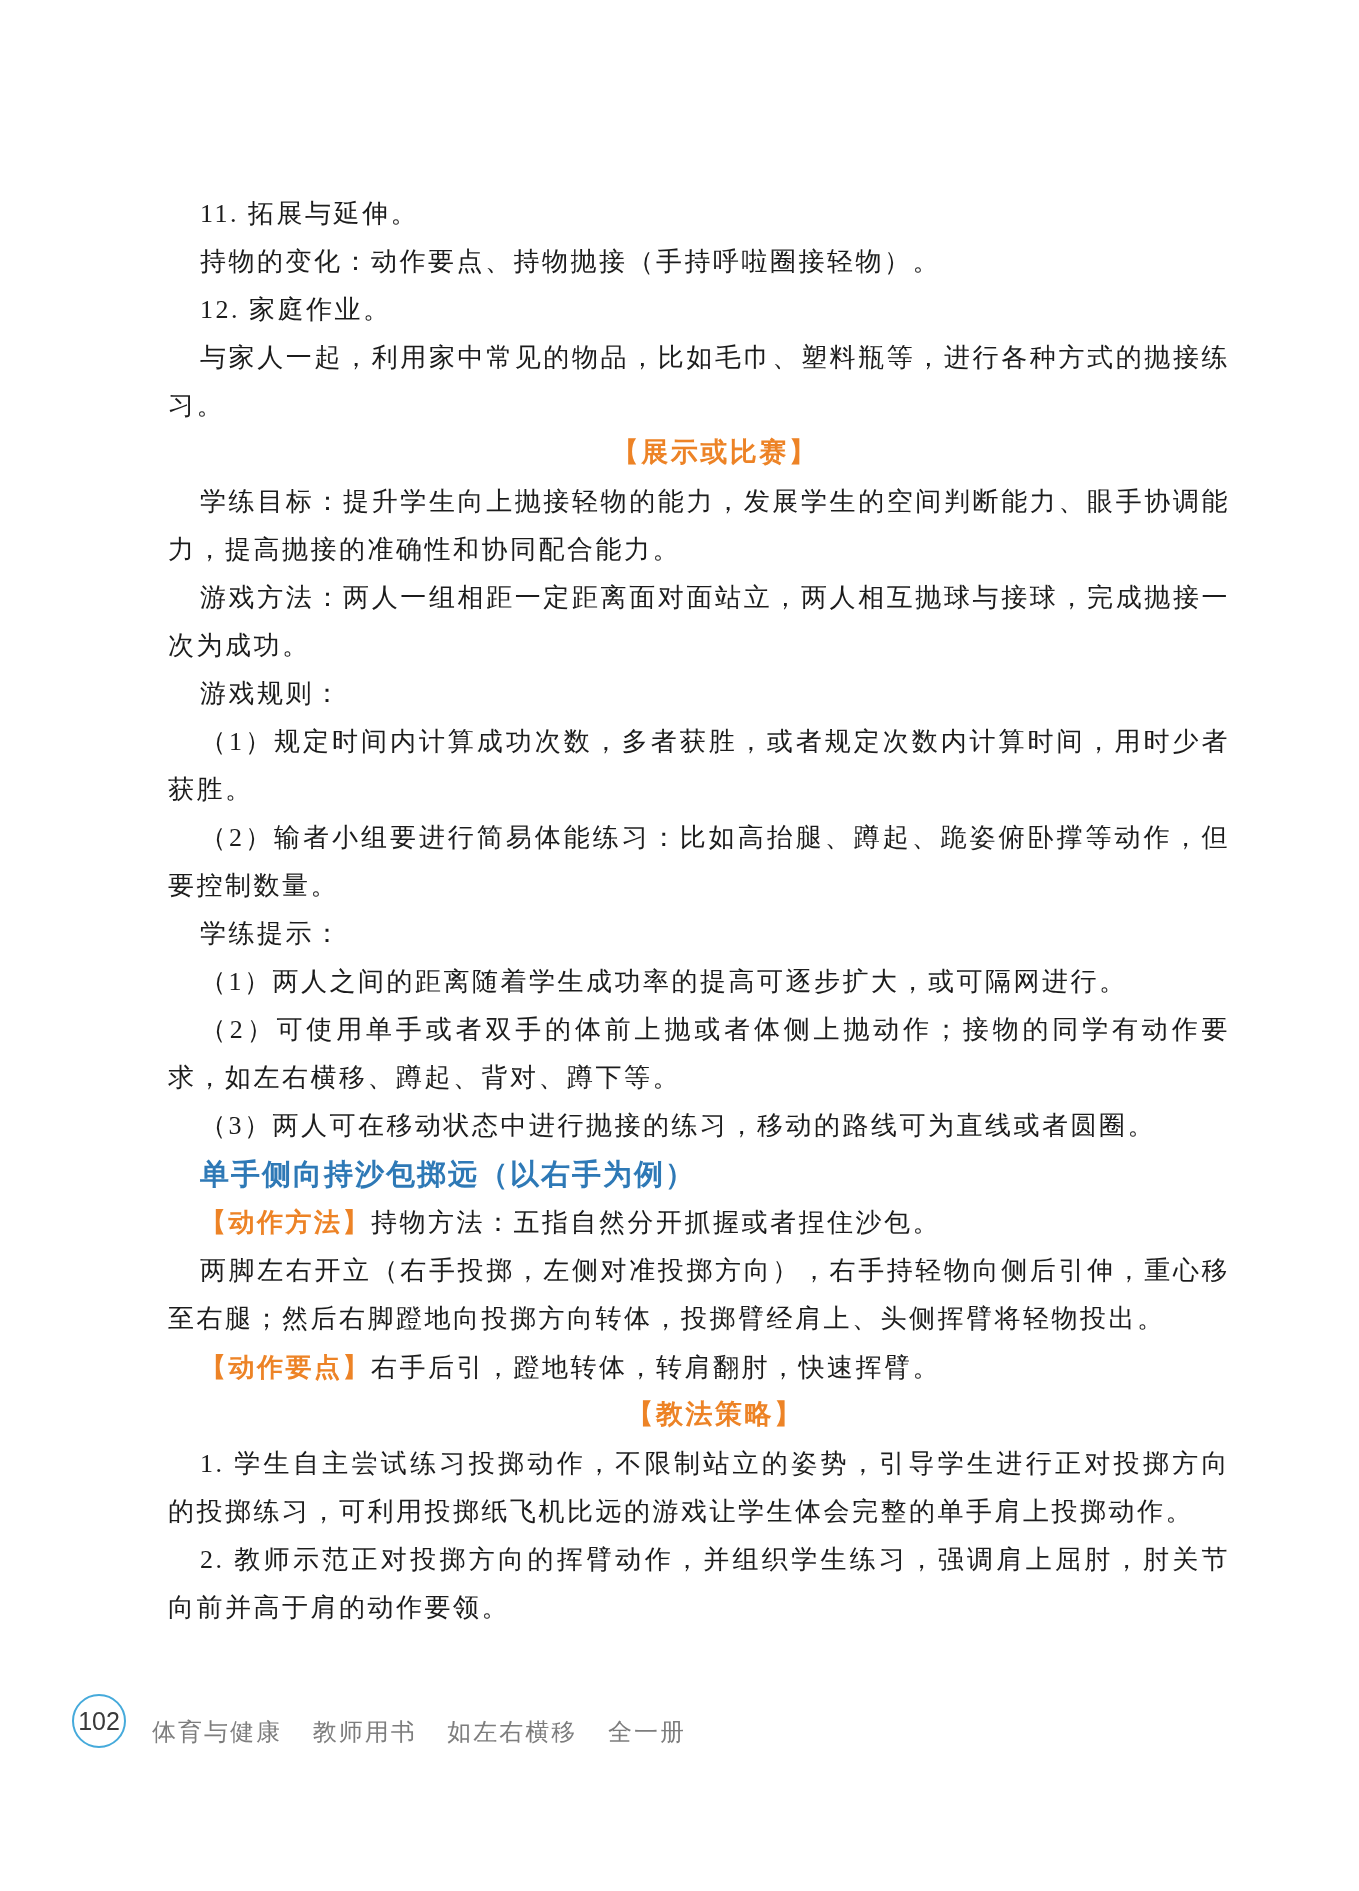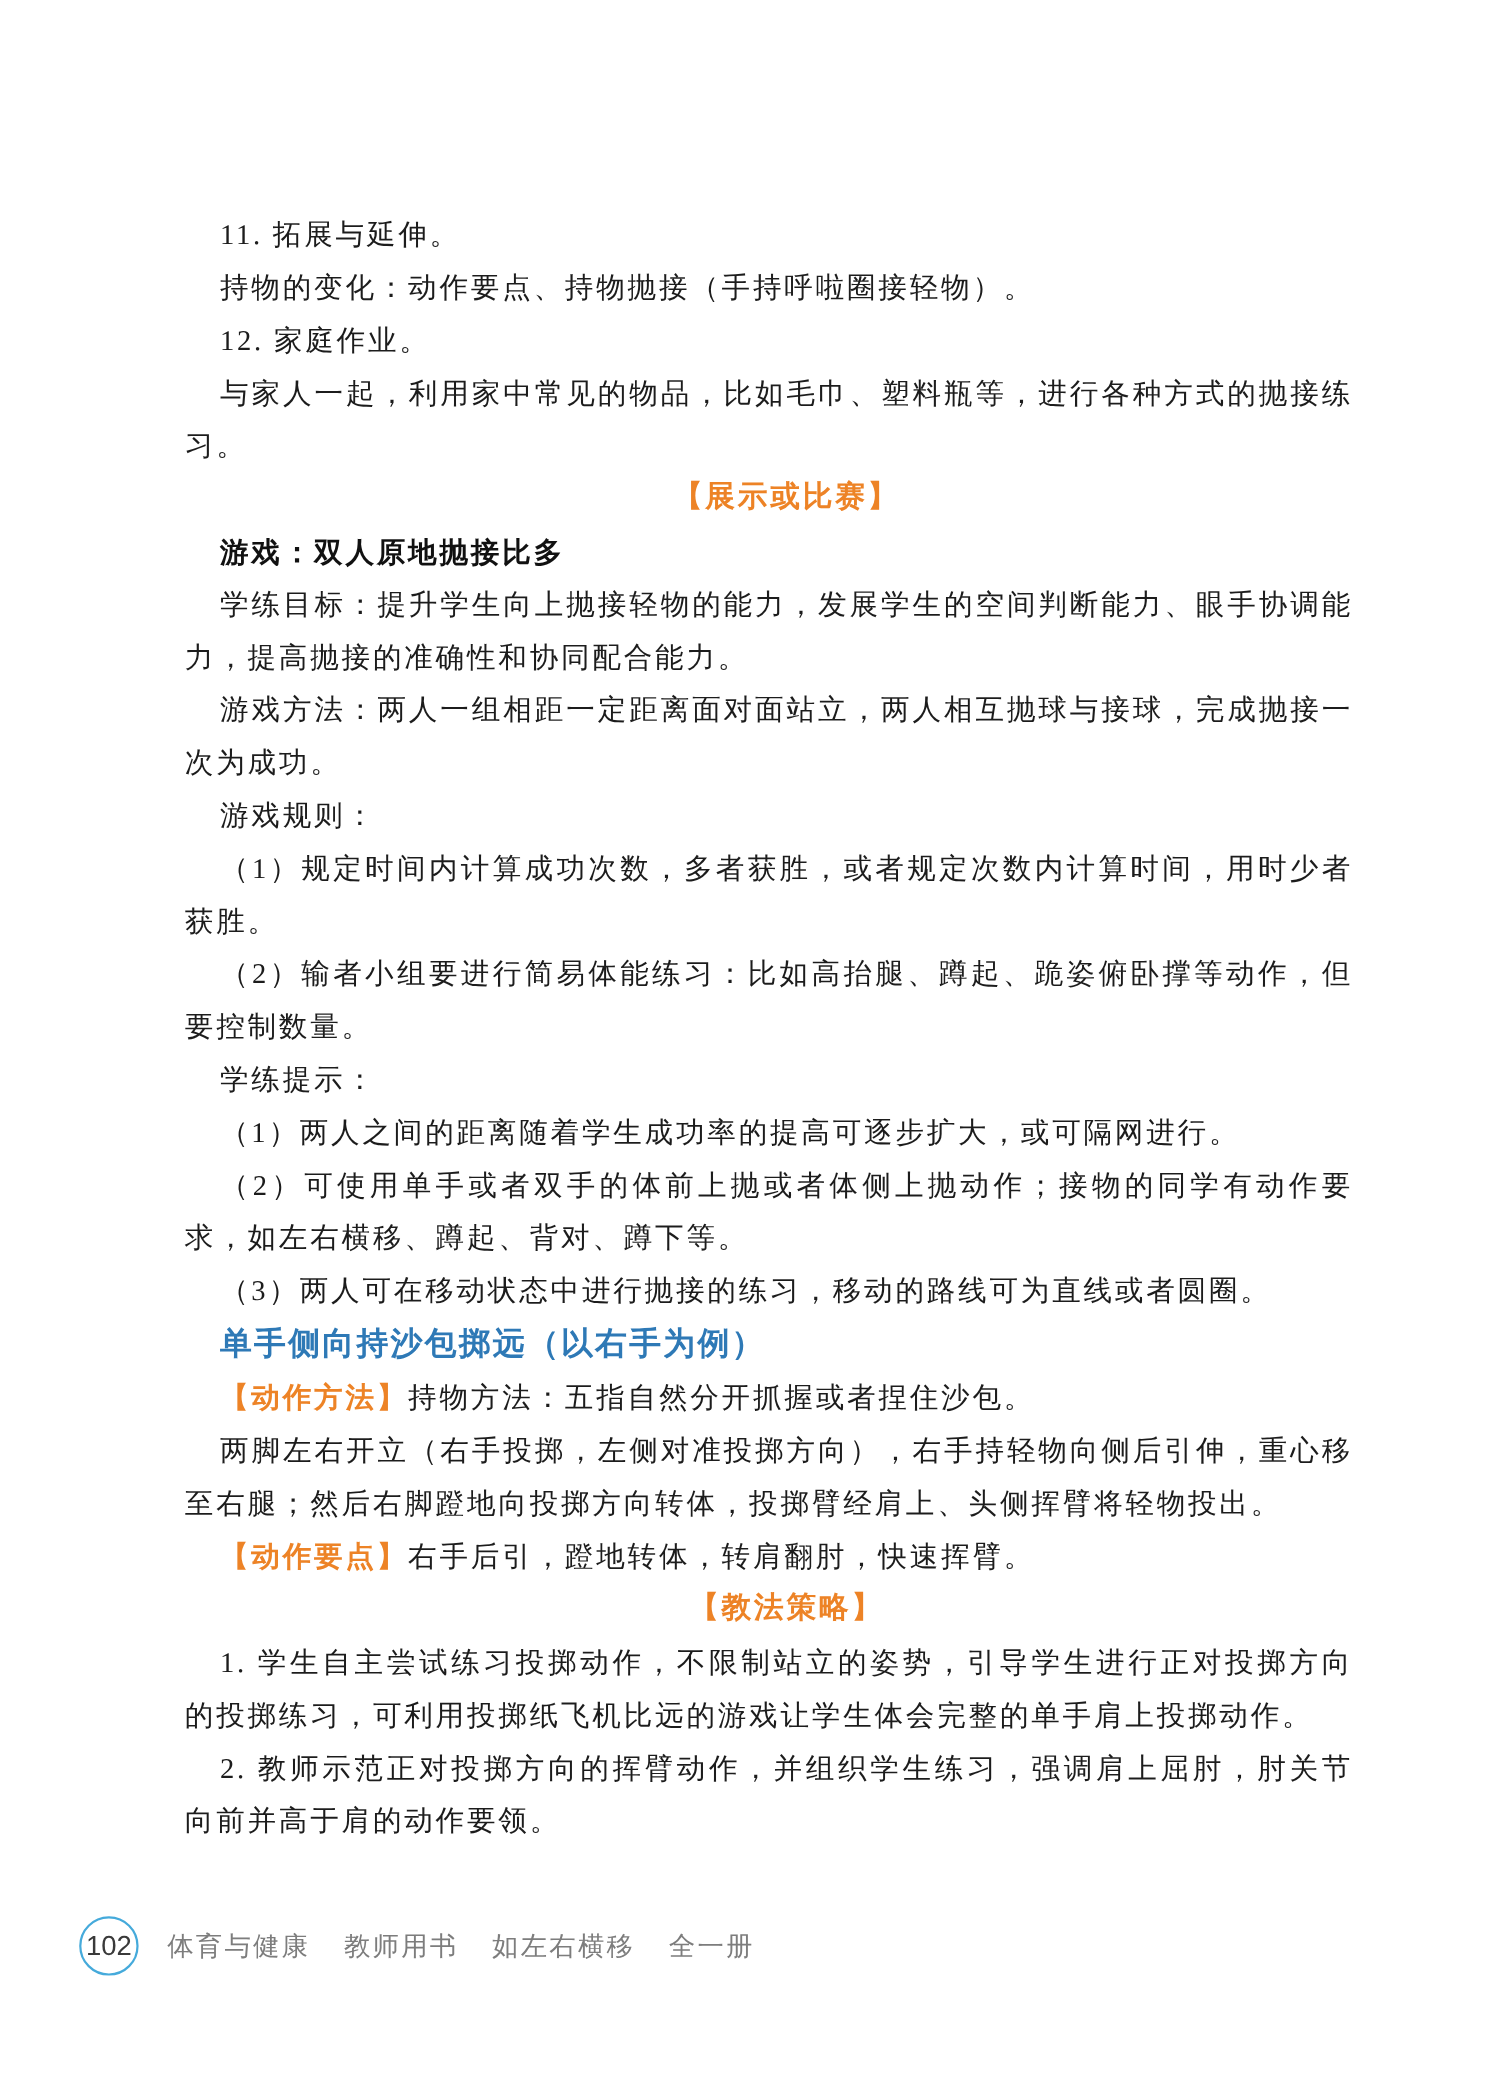--- a/index.html
+++ b/index.html
@@ -52,23 +52,23 @@
     text-align: left;
   }
   .inline-label {
     color: #ED8326;
     font-family: "Liberation Sans", "DejaVu Sans", sans-serif;
     font-weight: 700;
   }
   .footer {
     position: absolute;
     left: 72px;
-    top: 1742px;
+    top: 1694px;
     display: flex;
-    align-items: center;
+    align-items: flex-end;
   }
   .page-badge {
     width: 54px;
     height: 54px;
     border: 2px solid #45AADB;
     border-radius: 50%;
     display: flex;
     align-items: center;
     justify-content: center;
     font-family: "Liberation Sans", "DejaVu Sans", sans-serif;
@@ -92,21 +92,20 @@
 </head>
 <body>
 
 <div class="page">
   <main class="doc">
       <p class="para t-body">11. 拓展与延伸。</p>
       <p class="para t-body">持物的变化：动作要点、持物抛接（手持呼啦圈接轻物）。</p>
       <p class="para t-body">12. 家庭作业。</p>
       <p class="para t-body">与家人一起，利用家中常见的物品，比如毛巾、塑料瓶等，进行各种方式的抛接练习。</p>
       <p class="para t-orange">【展示或比赛】</p>
-      <p class="para t-bold">游戏：双人原地抛接比多</p>
       <p class="para t-body">学练目标：提升学生向上抛接轻物的能力，发展学生的空间判断能力、眼手协调能力，提高抛接的准确性和协同配合能力。</p>
       <p class="para t-body">游戏方法：两人一组相距一定距离面对面站立，两人相互抛球与接球，完成抛接一次为成功。</p>
       <p class="para t-body">游戏规则：</p>
       <p class="para t-body">（1）规定时间内计算成功次数，多者获胜，或者规定次数内计算时间，用时少者获胜。</p>
       <p class="para t-body">（2）输者小组要进行简易体能练习：比如高抬腿、蹲起、跪姿俯卧撑等动作，但要控制数量。</p>
       <p class="para t-body">学练提示：</p>
       <p class="para t-body">（1）两人之间的距离随着学生成功率的提高可逐步扩大，或可隔网进行。</p>
       <p class="para t-body">（2）可使用单手或者双手的体前上抛或者体侧上抛动作；接物的同学有动作要求，如左右横移、蹲起、背对、蹲下等。</p>
       <p class="para t-body">（3）两人可在移动状态中进行抛接的练习，移动的路线可为直线或者圆圈。</p>
       <p class="para t-blue">单手侧向持沙包掷远（以右手为例）</p>

